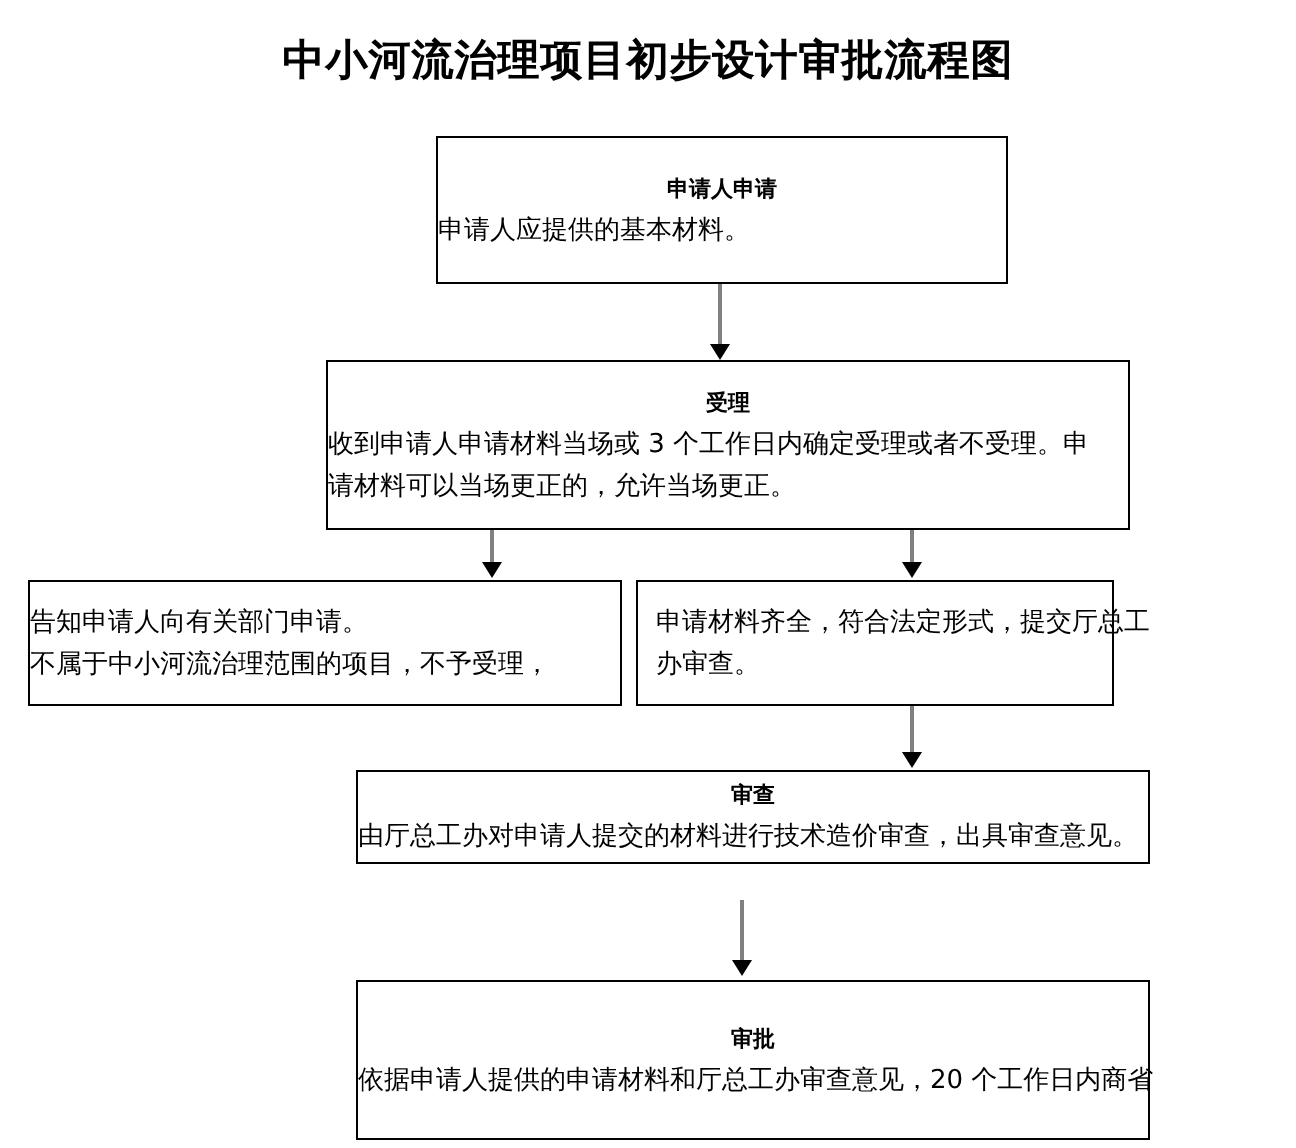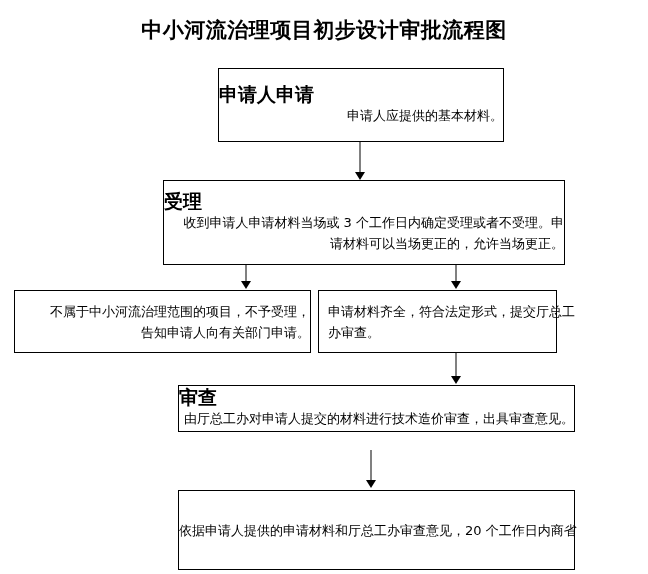--- a/index.html
+++ b/index.html
@@ -35,29 +35,30 @@
   .flow-box {
     position: absolute;
     box-sizing: border-box;
     border: 1px solid #000000;
     background: #ffffff;
     display: flex;
     flex-direction: column;
     justify-content: center;
   }
   .box-heading {
-    font-size: 19px;
+    font-size: 11px;
     font-weight: bold;
+    text-align: center;
     line-height: 19px;
     margin-bottom: 1px;
   }
   .box-line {
     font-size: 13px;
     line-height: 21px;
-    text-align: right;
+    text-align: left;
     white-space: nowrap;
   }
   .box-line.align-left {
     text-align: left;
     padding-left: 9px;
   }
 
   
   #box-apply      { left: 218px; top: 68px;  width: 286px; height: 74px; }
   #box-accept     { left: 163px; top: 180px; width: 402px; height: 85px; }
@@ -120,35 +121,36 @@
   <div class="box-line">请材料可以当场更正的，允许当场更正。</div>
 </div>
 
 <div class="connector" id="conn-accept-reject"></div>
 <div class="arrow-head" id="arrowhead-accept-reject"></div>
 
 <div class="connector" id="conn-accept-forward"></div>
 <div class="arrow-head" id="arrowhead-accept-forward"></div>
 
 <div class="flow-box" id="box-reject">
+  <div class="box-line">告知申请人向有关部门申请。</div>
   <div class="box-line">不属于中小河流治理范围的项目，不予受理，</div>
-  <div class="box-line">告知申请人向有关部门申请。</div>
 </div>
 
 <div class="flow-box" id="box-forward">
   <div class="box-line align-left">申请材料齐全，符合法定形式，提交厅总工</div>
   <div class="box-line align-left">办审查。</div>
 </div>
 
 <div class="connector" id="conn-forward-review"></div>
 <div class="arrow-head" id="arrowhead-forward-review"></div>
 
 <div class="flow-box" id="box-review">
   <div class="box-heading">审查</div>
   <div class="box-line">由厅总工办对申请人提交的材料进行技术造价审查，出具审查意见。</div>
 </div>
 
 <div class="connector" id="conn-review-approve"></div>
 <div class="arrow-head" id="arrowhead-review-approve"></div>
 
 <div class="flow-box" id="box-approve">
+  <div class="box-heading">审批</div>
   <div class="box-line">依据申请人提供的申请材料和厅总工办审查意见，20 个工作日内商省</div>
 </div>
 
 </body></html>

